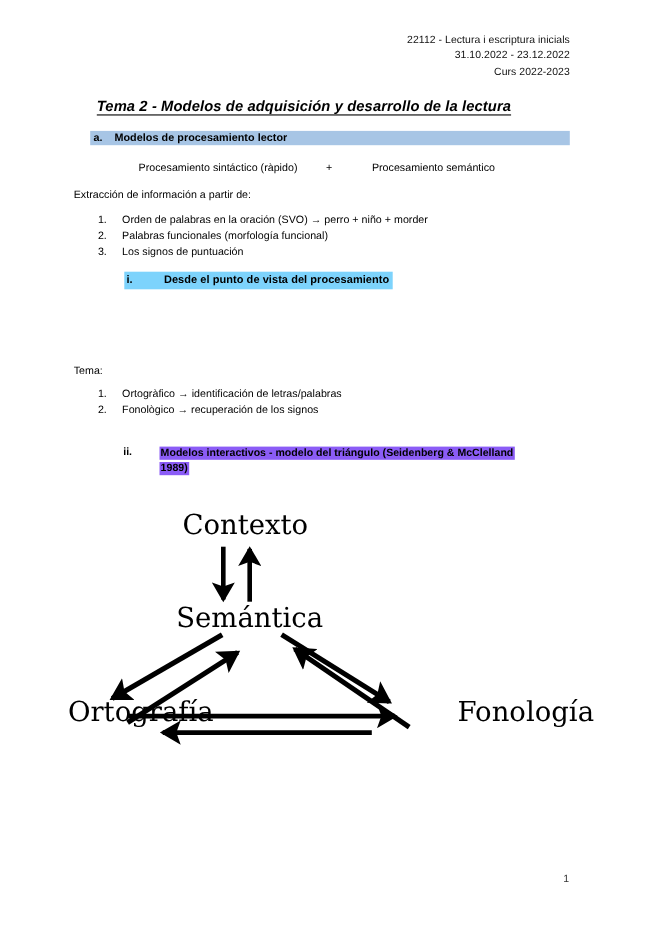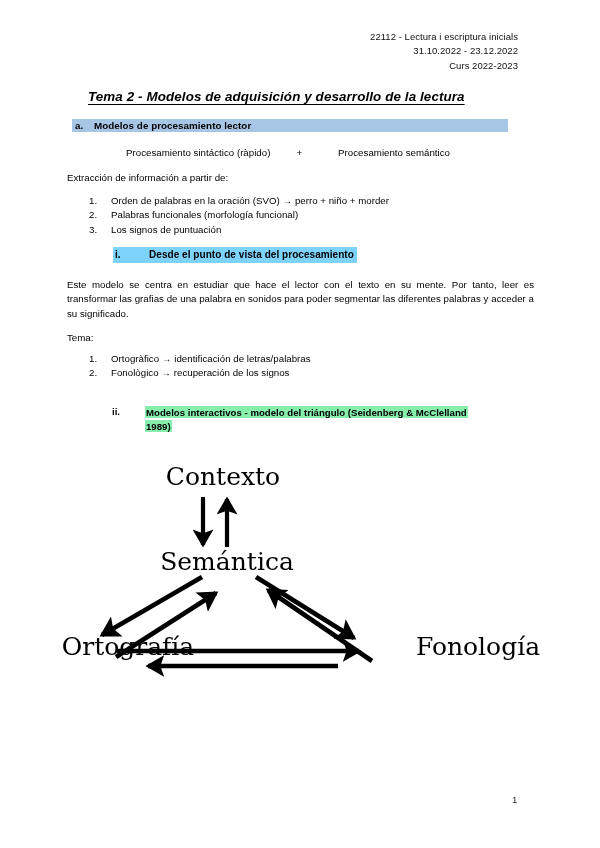--- a/index.html
+++ b/index.html
@@ -47,21 +47,21 @@
     font-style: italic;
     text-decoration: underline;
     text-underline-offset: 2.5px;
     white-space: nowrap;
     letter-spacing: 0.1px;
   }
 
   
   .head-a {
     position: absolute;
-    left: 72px;
+    left: 82px;
     top: 119px;
     width: 436px;
     height: 13px;
     background: #a7c5e5;
     font-size: 9.8px;
     font-weight: bold;
     line-height: 13px;
     letter-spacing: 0.05px;
   }
   .head-a .marker {
@@ -93,21 +93,21 @@
     position: absolute;
     left: 112px;
     top: 405px;
     width: 404px;
     font-size: 9.6px;
     font-weight: bold;
     line-height: 14.5px;
     letter-spacing: 0.02px;
   }
   .head-ii .hl {
-    background: #86efac;
+    background: #8b5cf6;
     box-decoration-break: clone;
     -webkit-box-decoration-break: clone;
     padding: 0.5px 1px;
   }
   .head-ii .marker {
     display: inline-block;
     width: 33px;
   }
   .head-ii .l2 {
     padding-left: 33px;
@@ -202,21 +202,20 @@
     </div>
     <div class="row">
       <span class="num">3.</span><span>Los signos de puntuación</span>
     </div>
   </div>
 
   <div class="head-i">
     <span class="marker">i.</span><span>Desde el punto de vista del procesamiento</span>
   </div>
 
-  <div class="para just" id="p-modelo">Este modelo se centra en estudiar que hace el lector con el texto en su mente. Por tanto, leer es transformar las grafias de una palabra en sonidos para poder segmentar las diferentes palabras y acceder a su significado.</div>
 
   <div class="para" id="p-fases">Tema:</div>
 
   <div class="olist" id="list-fases">
     <div class="row">
       <span class="num">1.</span><span>Ortogràfico → identificación de letras/palabras</span>
     </div>
     <div class="row">
       <span class="num">2.</span><span>Fonològico → recuperación de los signos</span>
     </div>

